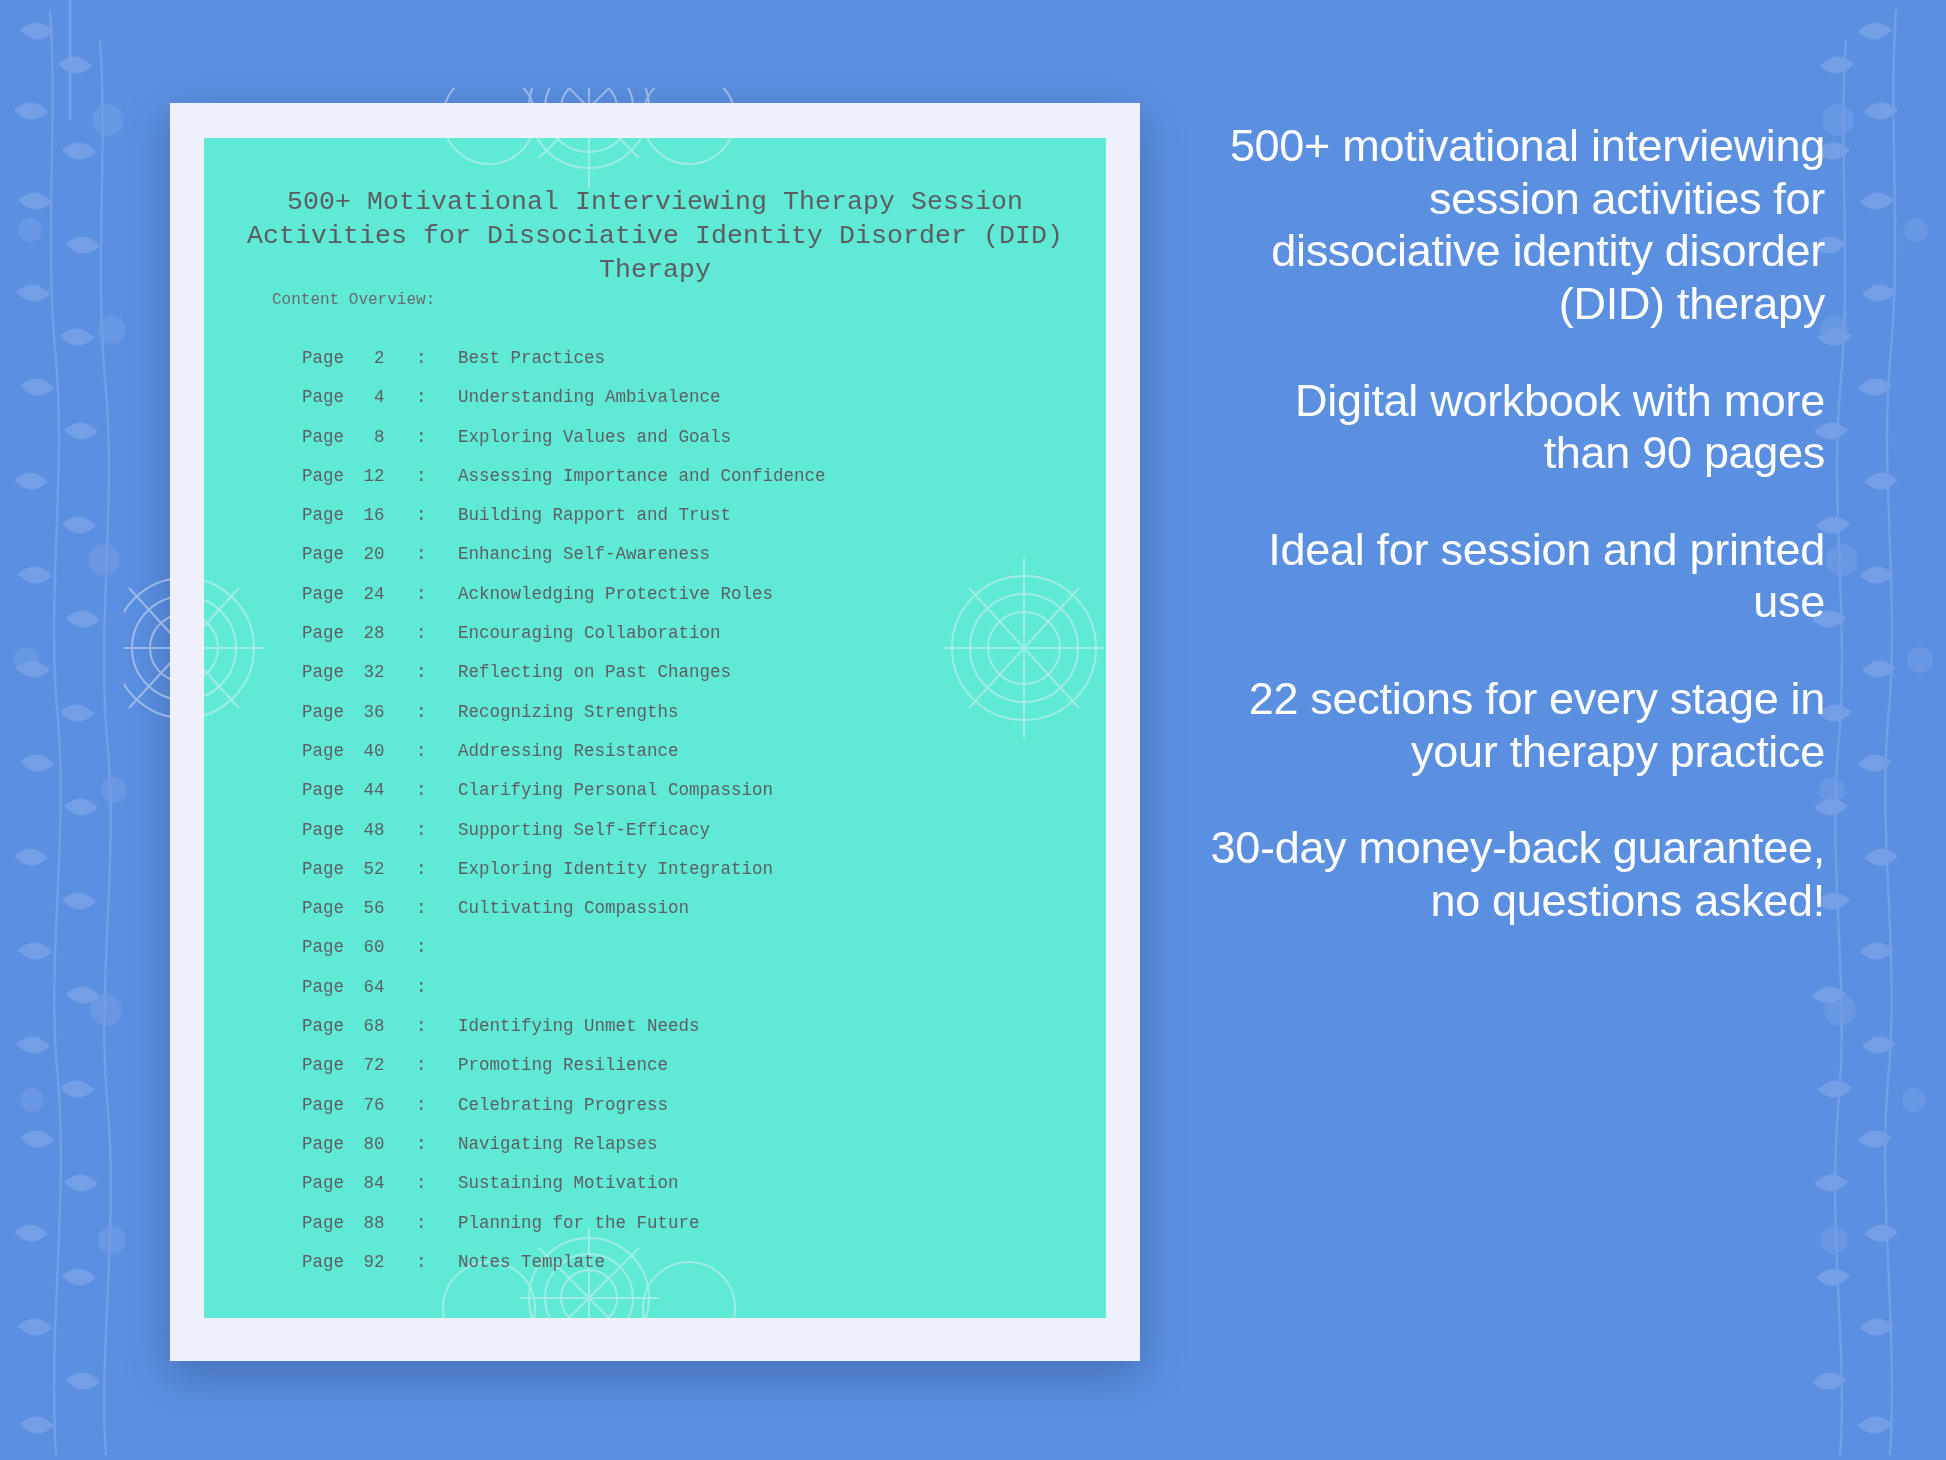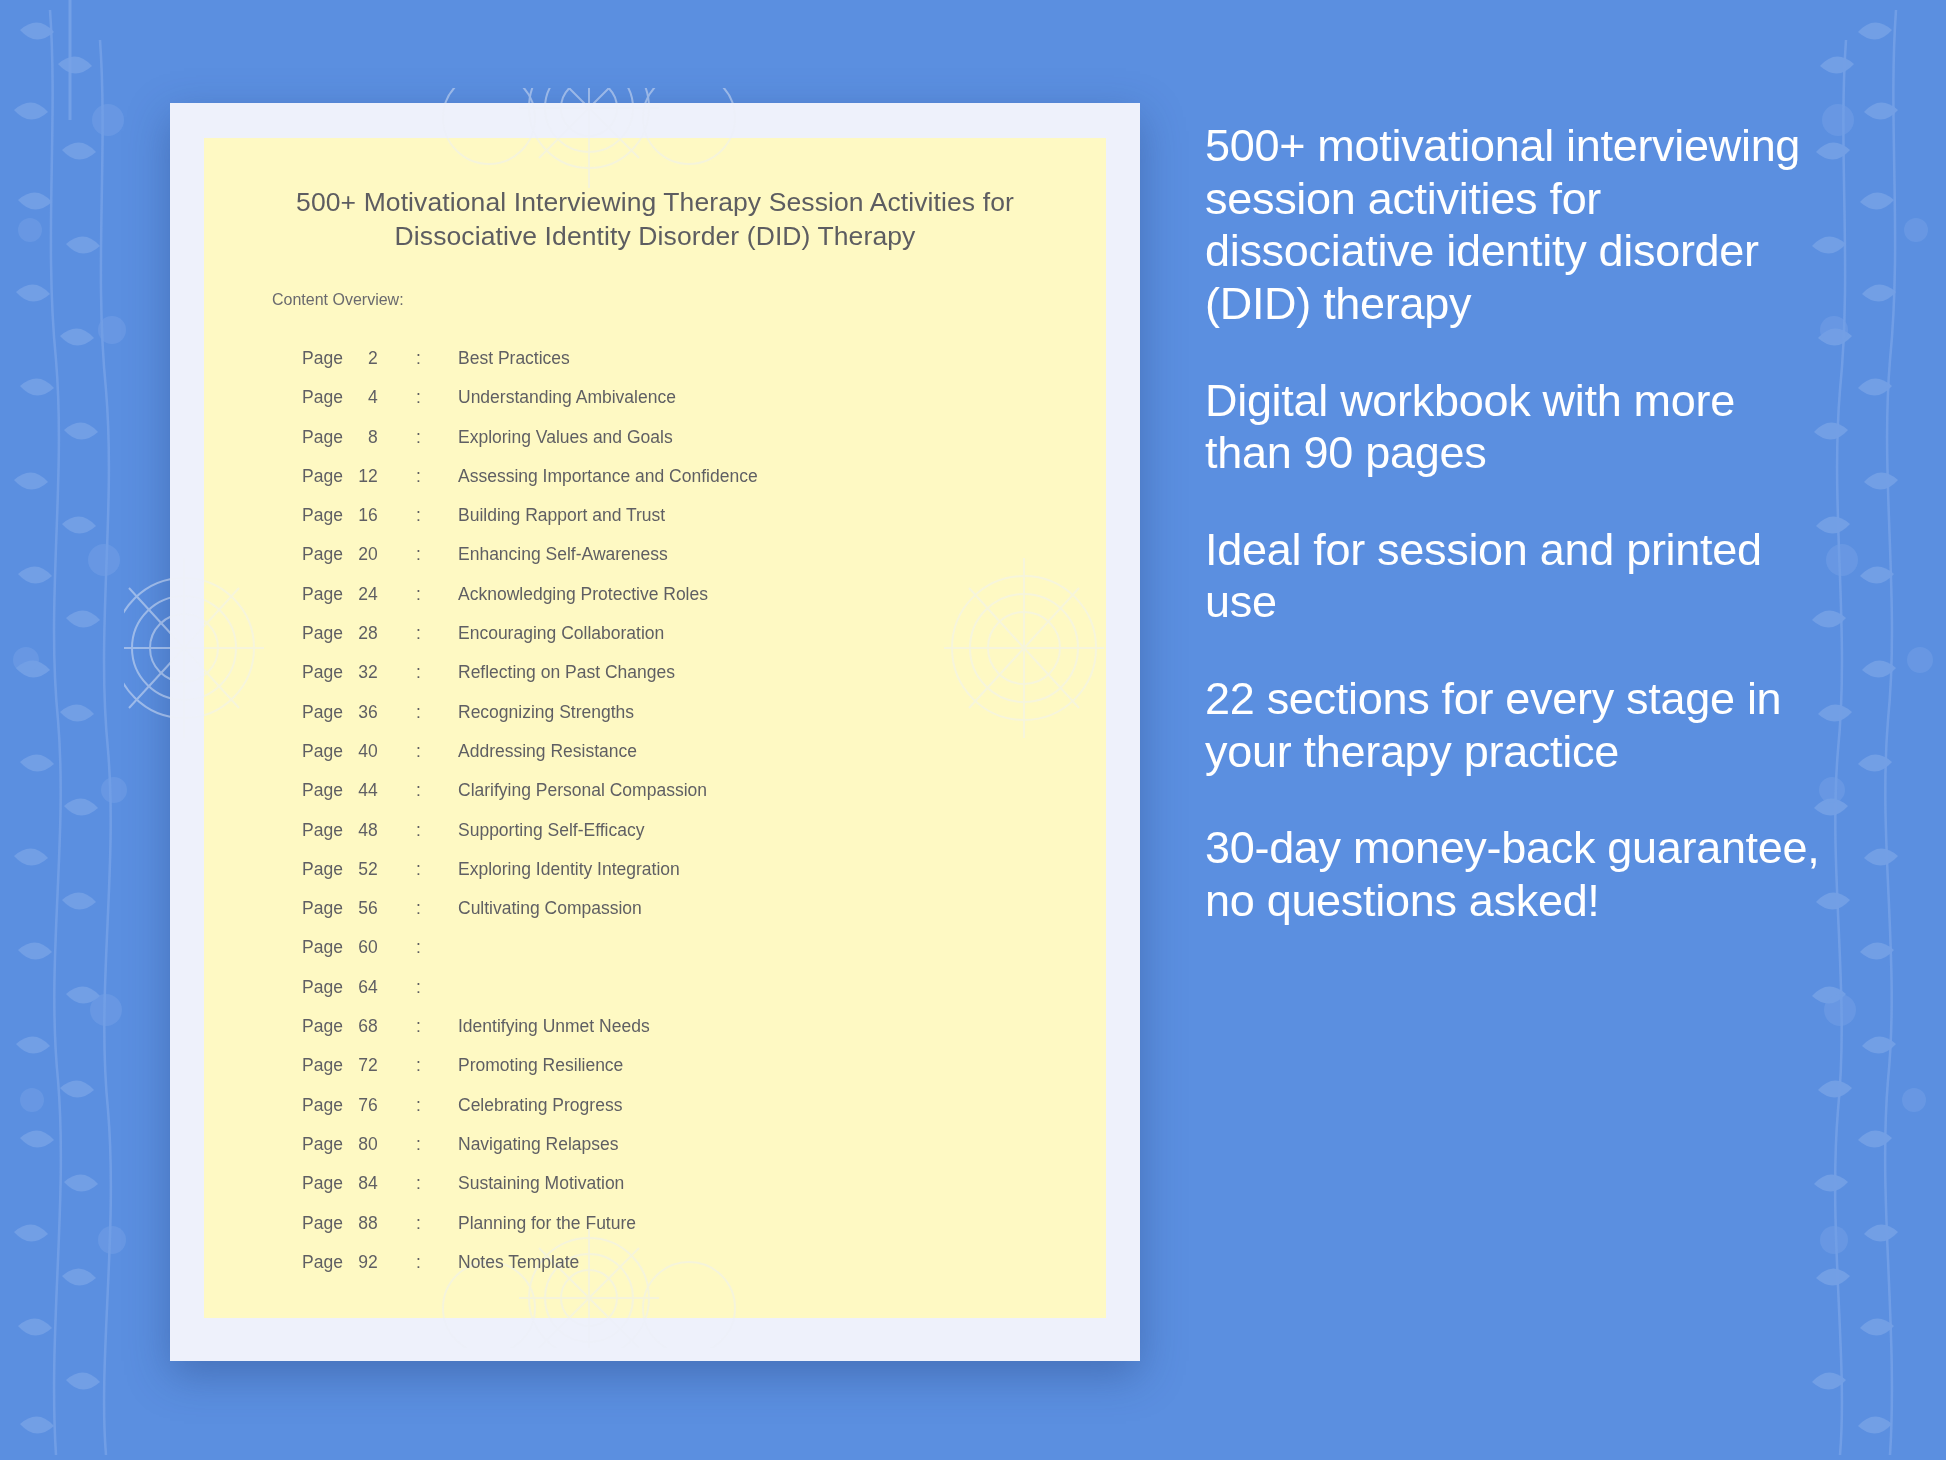--- a/index.html
+++ b/index.html
@@ -37,21 +37,22 @@
     height: 1258px;
     background: #eef1fb;
     box-shadow: 0 14px 40px rgba(30, 55, 110, 0.35);
   }
   .page-inner {
     position: absolute;
     left: 204px;
     top: 138px;
     width: 902px;
     height: 1180px;
-    background: #fef9c3;
+    background: #5eead4;
+    font-family: Liberation Mono, monospace;
   }
   .page-watermark {
     position: absolute;
     pointer-events: none;
     opacity: 0.45;
   }
 
   .doc-title {
     position: absolute;
     left: 40px;
@@ -109,20 +110,21 @@
     top: 120px;
     width: 620px;
     color: #ffffff;
   }
   .m-block {
     font-size: 45px;
     line-height: 1.17;
     font-weight: 400;
     margin-bottom: 44px;
     letter-spacing: -0.3px;
+    text-align: right;
   }
   .m-block:last-child { margin-bottom: 0; }
 </style>
 </head>
 <body>
 
 <div class="floral-band left">
   <svg width="150" height="1460" viewBox="0 0 150 1460" xmlns="http://www.w3.org/2000/svg">
     <g fill="#7ba5e8" opacity="0.75">
       <g id="sprigL">

